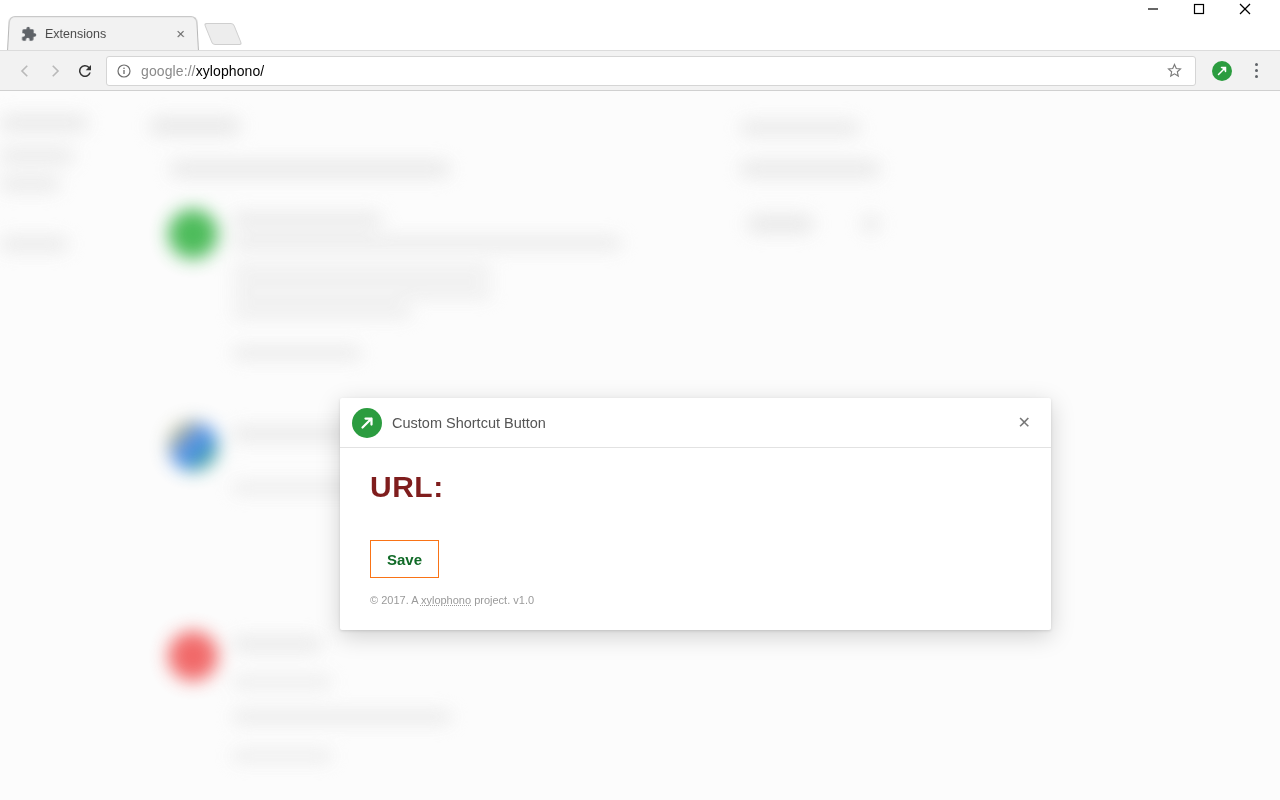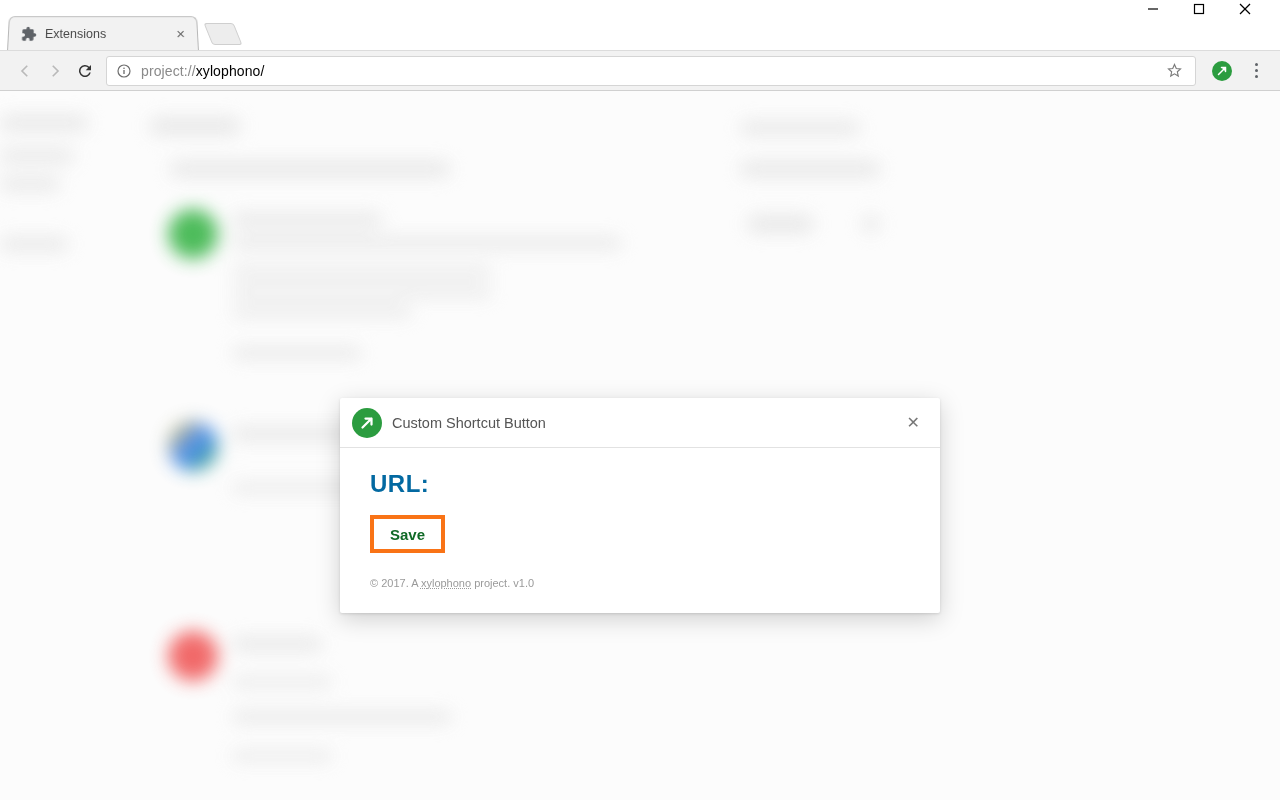--- a/index.html
+++ b/index.html
@@ -33,30 +33,30 @@
   .kebab { width:20px; display:flex; flex-direction:column; align-items:center; justify-content:center; gap:3px; margin-left:6px; margin-right:4px;}
   .kebab span{ width:3px; height:3px; background:#5f6368; border-radius:50%;}
 
   
   .page { position:absolute; top:91px; left:0; right:0; bottom:0; background:#fcfcfc; }
   .blurred { position:absolute; inset:0; filter: blur(9px); opacity:0.9; }
   .blob { position:absolute; background:#e6e6e6; border-radius:6px; }
   .blob.circle { border-radius:50%; }
 
   
-  .modal { position:absolute; left:340px; top:398px; width:600px; background:#fff; box-shadow:0 6px 24px rgba(0,0,0,0.18), 0 1px 3px rgba(0,0,0,0.12); border-radius:2px; }
+  .modal { position:absolute; left:340px; top:398px; width:711px; background:#fff; box-shadow:0 6px 24px rgba(0,0,0,0.18), 0 1px 3px rgba(0,0,0,0.12); border-radius:2px; }
   .modal-header { display:flex; align-items:center; height:50px; padding:0 16px 0 12px; border-bottom:1px solid #e2e2e2; }
   .modal-icon { width:30px; height:30px; border-radius:50%; background:#2b9c3f; display:flex; align-items:center; justify-content:center; margin-right:10px;}
   .modal-title { font-size:14.5px; color:#555; flex:1;}
   .modal-close { font-size:16px; color:#777; padding:4px;}
   .modal-body { padding:22px 30px 24px 30px; }
-  .modal-body h1 { margin:0 0 3px 0; font-size:24px; font-weight:800; color:#0369a1; letter-spacing:0.5px;}
+  .modal-body h1 { margin:0 0 22px 0; font-size:30px; font-weight:800; color:#7f1d1d; letter-spacing:0.5px;}
   .url-input { width:100%; height:40px; border:1px solid #cfcfcf; padding:0 10px; font-size:15.5px; font-weight:600; color:#1a5ec7; font-family: Arial, sans-serif; }
-  .save-btn { margin-top:14px; height:38px; padding:1px 16px; background:#fff; border:4px solid #f97316; color:#106a27; font-size:15px; font-weight:600; cursor:pointer; }
-  .footer-note { margin-top:24px; font-size:11px; color:#9a9a9a; }
+  .save-btn { margin-top:14px; height:38px; padding:1px 16px; background:#fff; border:1px solid #f97316; color:#106a27; font-size:15px; font-weight:600; cursor:pointer; }
+  .footer-note { margin-top:16px; font-size:11px; color:#9a9a9a; }
   .footer-note a { color:#9a9a9a; text-decoration:underline dotted; }
 
   svg { display:block; }
 </style>
 </head>
 <body>
 
 <div class="titlebar">
   <div class="cap-btn">
     <svg width="12" height="12">
@@ -107,21 +107,21 @@
   </div>
   <div class="omnibox">
     <span class="omni-icon">
       <svg width="16" height="16" viewBox="0 0 24 24">
           <circle cx="12" cy="12" r="9" fill="none" stroke="#6d6d6d" stroke-width="1.8"></circle>
           <rect x="11" y="10.5" width="2" height="6" fill="#6d6d6d"></rect>
           <circle cx="12" cy="7.8" r="1.2" fill="#6d6d6d"></circle>
         </svg>
     </span>
     <span class="omni-text">
-      <span class="dim">project://</span><span class="strong">xylophono/</span>
+      <span class="dim">google://</span><span class="strong">xylophono/</span>
     </span>
     <span class="omni-star">
       <svg width="17" height="17" viewBox="0 0 24 24">
           <path fill="none" stroke="#7a7a7a" stroke-width="1.6" d="M12 3.5l2.5 5.6 6 .6-4.5 4.1 1.3 6-5.3-3.1-5.3 3.1 1.3-6L3.5 9.7l6-.6z"></path>
         </svg>
     </span>
   </div>
   <div class="ext-icon">
     <svg width="12" height="12" viewBox="0 0 24 24">
         <path fill="#fff" d="M5 19L19 5M11 5h8v8" stroke="#fff" stroke-width="3" stroke-linecap="round"></path>

